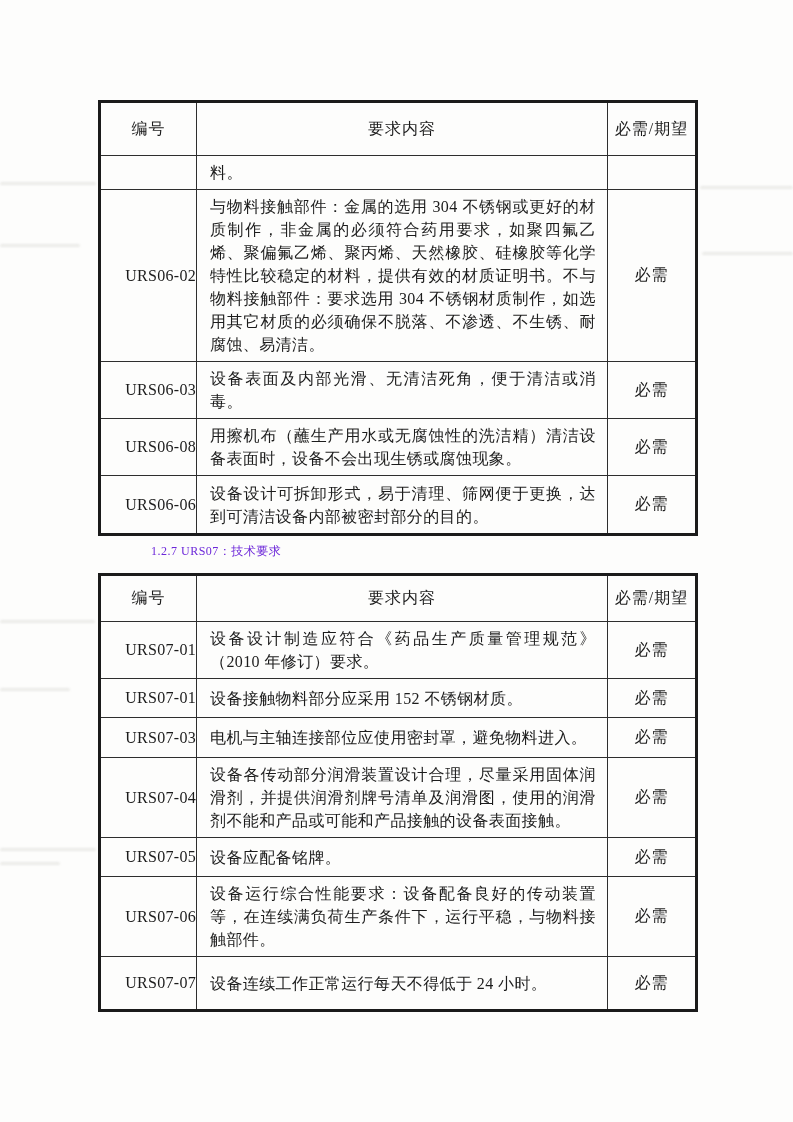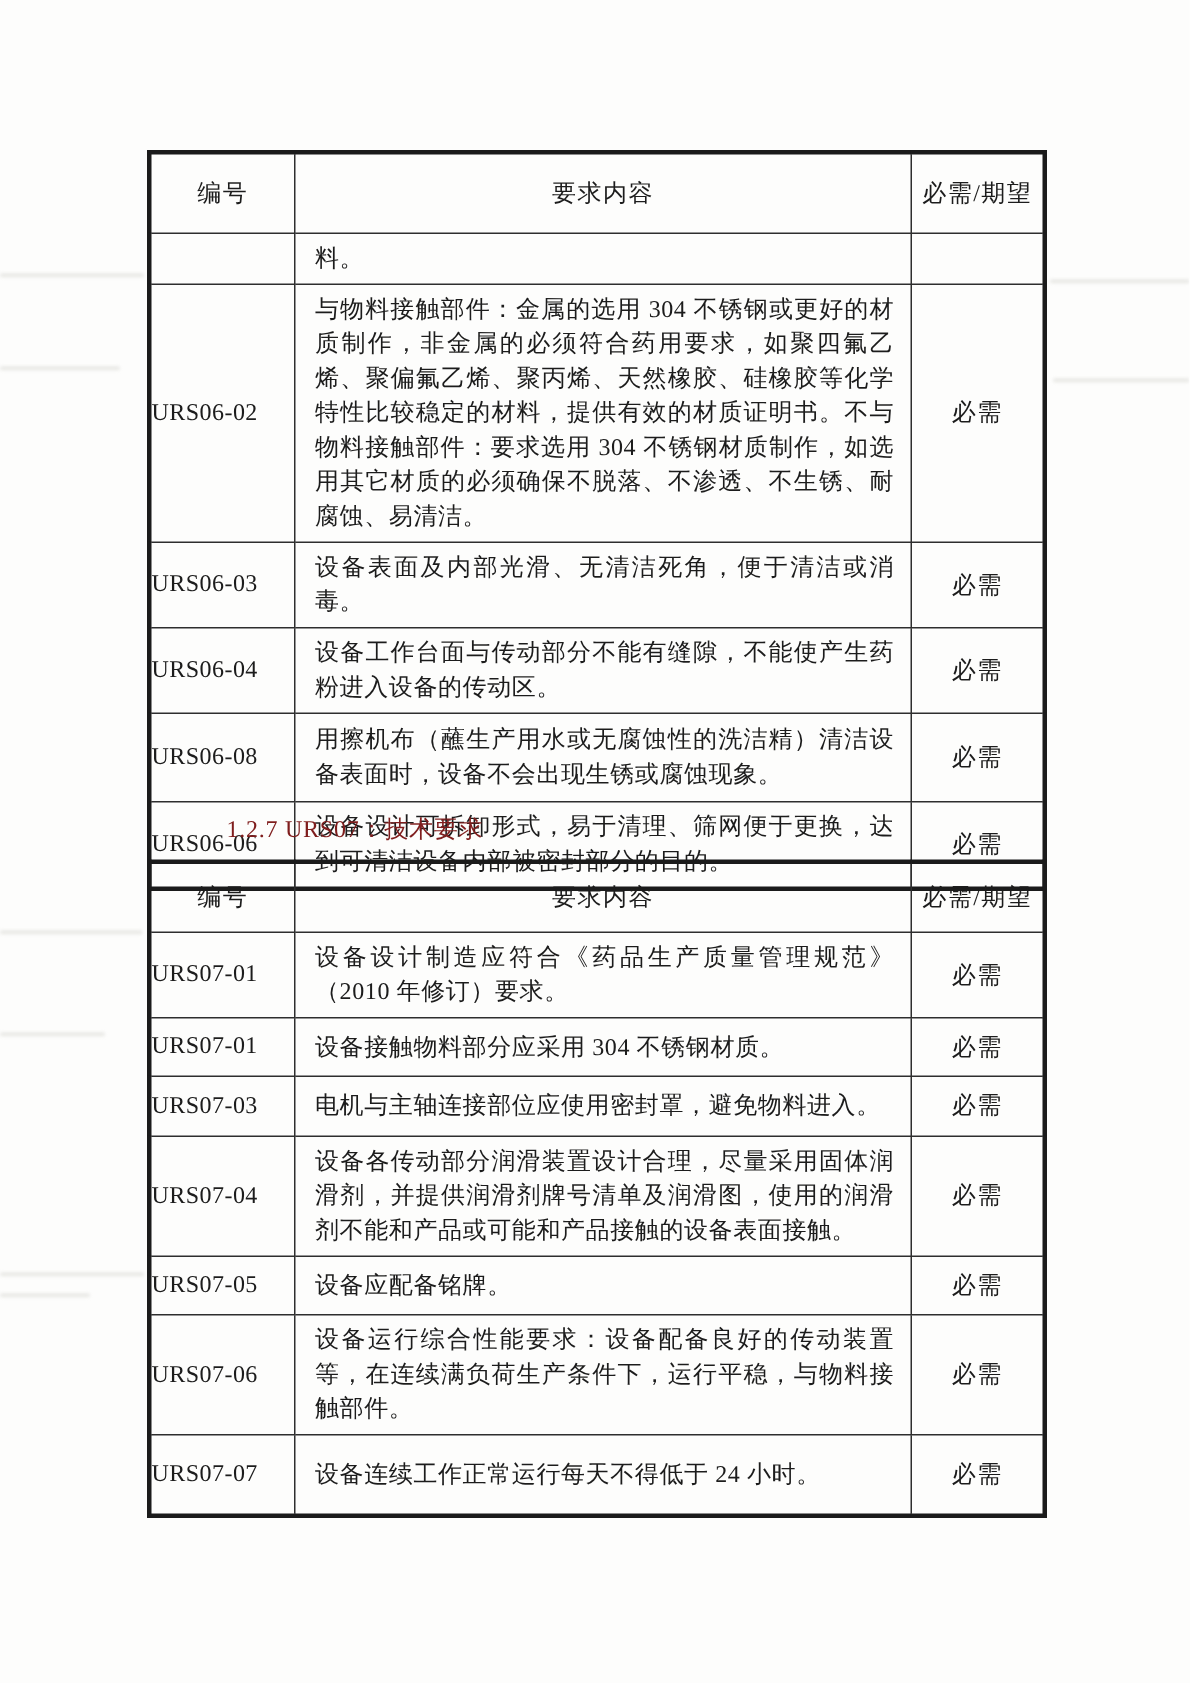--- a/index.html
+++ b/index.html
@@ -37,21 +37,21 @@
     border: 1.5px solid #2e2e2e;
     font-weight: normal;
     font-size: 16px;
     vertical-align: middle;
   }
   table.urs th {
     text-align: center;
     letter-spacing: 1px;
   }
   td.cell-id {
-    text-align: left;
+    text-align: right;
     font-size: 15.5px;
     letter-spacing: 0.3px;
   }
   td.cell-content {
     text-align: justify;
     padding: 5px 11px 5px 13px;
     line-height: 23px;
     letter-spacing: 0.4px;
   }
   td.cell-status {
@@ -74,23 +74,23 @@
   #t2 tr:nth-child(3) { height: 39px; }
   #t2 tr:nth-child(4) { height: 40px; }
   #t2 tr:nth-child(5) { height: 76px; }
   #t2 tr:nth-child(6) { height: 39px; }
   #t2 tr:nth-child(7) { height: 75px; }
   #t2 tr:nth-child(8) { height: 54px; }
   .section-heading {
     position: absolute;
     left: 151px;
     top: 543px;
-    font-size: 16px;
+    font-size: 12px;
     letter-spacing: 0.5px;
-    color: #7f1d1d;
+    color: #6d28d9;
   }
 </style>
 </head>
 <body>
 
 <div class="page">
 
   <div class="streak" style="left:0;   top:182px; width:96px;"></div>
   <div class="streak" style="left:700px;top:186px; width:93px;"></div>
   <div class="streak" style="left:0;   top:244px; width:80px;"></div>
@@ -121,25 +121,20 @@
       <td class="cell-id">URS06-02</td>
       <td class="cell-content">与物料接触部件：金属的选用 304 不锈钢或更好的材质制作，非金属的必须符合药用要求，如聚四氟乙烯、聚偏氟乙烯、聚丙烯、天然橡胶、硅橡胶等化学特性比较稳定的材料，提供有效的材质证明书。不与物料接触部件：要求选用 304 不锈钢材质制作，如选用其它材质的必须确保不脱落、不渗透、不生锈、耐腐蚀、易清洁。</td>
       <td class="cell-status">必需</td>
     </tr>
     <tr>
       <td class="cell-id">URS06-03</td>
       <td class="cell-content">设备表面及内部光滑、无清洁死角，便于清洁或消毒。</td>
       <td class="cell-status">必需</td>
     </tr>
     <tr>
-      <td class="cell-id">URS06-04</td>
-      <td class="cell-content">设备工作台面与传动部分不能有缝隙，不能使产生药粉进入设备的传动区。</td>
-      <td class="cell-status">必需</td>
-    </tr>
-    <tr>
       <td class="cell-id">URS06-08</td>
       <td class="cell-content">用擦机布（蘸生产用水或无腐蚀性的洗洁精）清洁设备表面时，设备不会出现生锈或腐蚀现象。</td>
       <td class="cell-status">必需</td>
     </tr>
     <tr>
       <td class="cell-id">URS06-06</td>
       <td class="cell-content">设备设计可拆卸形式，易于清理、筛网便于更换，达到可清洁设备内部被密封部分的目的。</td>
       <td class="cell-status">必需</td>
     </tr>
   </tbody>
@@ -159,21 +154,21 @@
       <th>要求内容</th>
       <th>必需/期望</th>
     </tr>
     <tr>
       <td class="cell-id">URS07-01</td>
       <td class="cell-content">设备设计制造应符合《药品生产质量管理规范》（2010 年修订）要求。</td>
       <td class="cell-status">必需</td>
     </tr>
     <tr>
       <td class="cell-id">URS07-01</td>
-      <td class="cell-content">设备接触物料部分应采用 304 不锈钢材质。</td>
+      <td class="cell-content">设备接触物料部分应采用 152 不锈钢材质。</td>
       <td class="cell-status">必需</td>
     </tr>
     <tr>
       <td class="cell-id">URS07-03</td>
       <td class="cell-content">电机与主轴连接部位应使用密封罩，避免物料进入。</td>
       <td class="cell-status">必需</td>
     </tr>
     <tr>
       <td class="cell-id">URS07-04</td>
       <td class="cell-content">设备各传动部分润滑装置设计合理，尽量采用固体润滑剂，并提供润滑剂牌号清单及润滑图，使用的润滑剂不能和产品或可能和产品接触的设备表面接触。</td>

